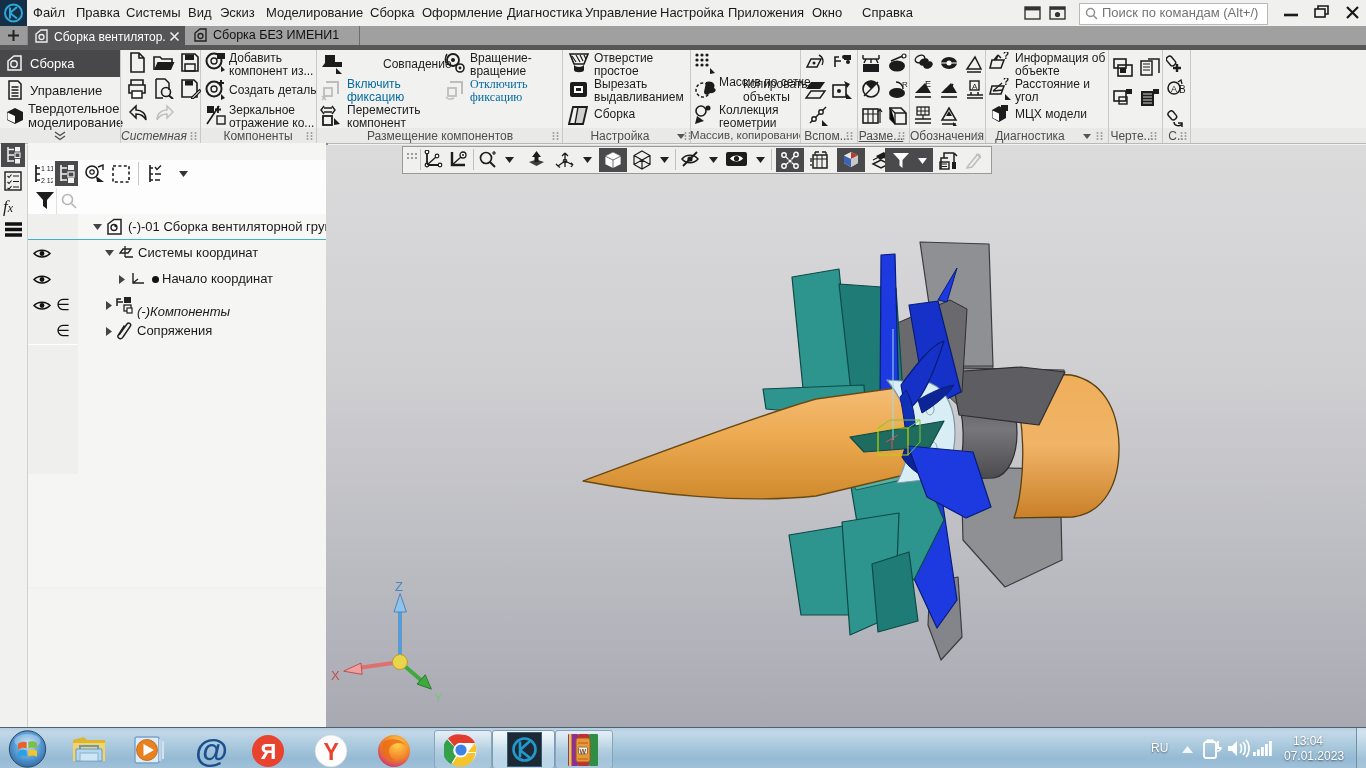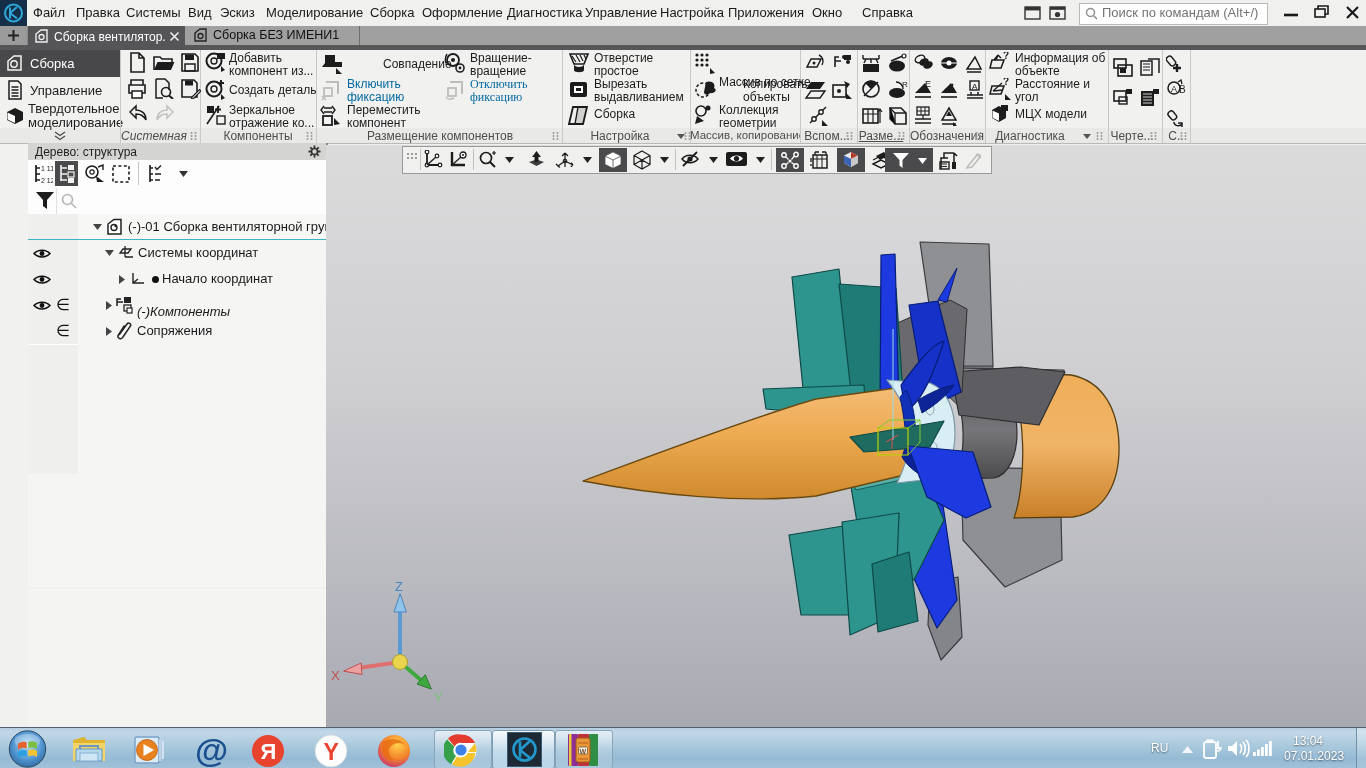--- a/index.html
+++ b/index.html
@@ -548,30 +548,40 @@
   <svg class="grip" style="left:1180px">
         <circle cx="1.5" cy="1" r="1" fill="#999"></circle>
         <circle cx="5.5" cy="1" r="1" fill="#999"></circle>
         <circle cx="1.5" cy="4" r="1" fill="#999"></circle>
         <circle cx="5.5" cy="4" r="1" fill="#999"></circle>
         <circle cx="1.5" cy="7" r="1" fill="#999"></circle>
         <circle cx="5.5" cy="7" r="1" fill="#999"></circle>
       </svg>
   </div>
 
+  <div class="abs" id="leftstrip">
+    <div style="position:absolute;left:1px;top:-2px;width:24px;height:24px;background:#4a4a4c;">
+      <svg style="position:absolute;left:3px;top:2px" width="18" height="20">
+          <path d="M4 2 V17 M4 4.5 H10 M4 10 H10 M4 16 H10" stroke="#f2f2f2" stroke-width="1.5"></path>
+          <rect x="11" y="2" width="5" height="4.5" fill="#f2f2f2"></rect>
+          <rect x="11" y="8" width="5" height="4.5" fill="none" stroke="#f2f2f2" stroke-width="1.1"></rect>
+          <rect x="11" y="14" width="5" height="4.5" fill="#f2f2f2"></rect>
+        </svg>
+    </div>
+    <svg style="position:absolute;left:4px;top:26px" width="19" height="20">
+        <rect x="1" y="1" width="16" height="18" fill="none" stroke="#1c1c1c" stroke-width="1.4"></rect>
+        <path d="M3.5 5 L5 6.5 L7.5 3.5 M3.5 11 L5 12.5 L7.5 9.5 M3.5 17 L5 18 L7.5 15" fill="none" stroke="#1c1c1c" stroke-width="1.1"></path>
+        <path d="M9 5 H15 M9 10.5 H15 M9 16 H15" stroke="#1c1c1c" stroke-width="1.2"></path>
+      </svg>
+    <div style="position:absolute;left:3px;top:52px;font-size:17px;font-style:italic;color:#1c1c1c;font-family:'Liberation Serif',serif;">f<span style="font-size:12px;">x</span></div>
+    <svg style="position:absolute;left:4px;top:76px" width="19" height="18">
+        <path d="M1 3 H18 M1 8.5 H18 M1 14 H18" stroke="#111" stroke-width="3.4"></path>
+      </svg>
+  </div>
   <div class="abs" id="treepanel">
-    <div id="treehead">
-      <span style="position:absolute;left:7px;top:2px;font-size:12px;color:#222;">Дерево: структура</span>
-      <svg style="position:absolute;right:5px;top:2px" width="13" height="13">
-        <circle cx="6.5" cy="6.5" r="3" fill="none" stroke="#333" stroke-width="1.6"></circle>
-        <g stroke="#333" stroke-width="1.8">
-            <path d="M6.5 0.5 V3 M6.5 10 V12.5 M0.5 6.5 H3 M10 6.5 H12.5 M2.3 2.3 L4 4 M9 9 L10.7 10.7 M10.7 2.3 L9 4 M4 9 L2.3 10.7"></path>
-          </g>
-      </svg>
-    </div>
     <div id="treetools">
       <svg style="position:absolute;left:4px;top:3px" width="21" height="22">
           <path d="M4 2 V19 M4 5 H8 M4 11 H8 M4 17 H8" stroke="#1c1c1c" stroke-width="1.7"></path>
           <text x="9" y="8" font-size="7" fill="#1c1c1c">1 11</text>
           <text x="9" y="20" font-size="7" fill="#1c1c1c">2 12</text>
         </svg>
       <div style="position:absolute;left:27px;top:1px;width:23px;height:25px;background:#4a4a4c;">
         <svg style="position:absolute;left:2px;top:2px" width="20" height="21">
             <path d="M4 2 V18 M4 5 H10 M4 11 H10 M4 17 H10" stroke="#f2f2f2" stroke-width="1.6"></path>
             <rect x="11" y="2" width="6" height="5" fill="#f2f2f2"></rect>

